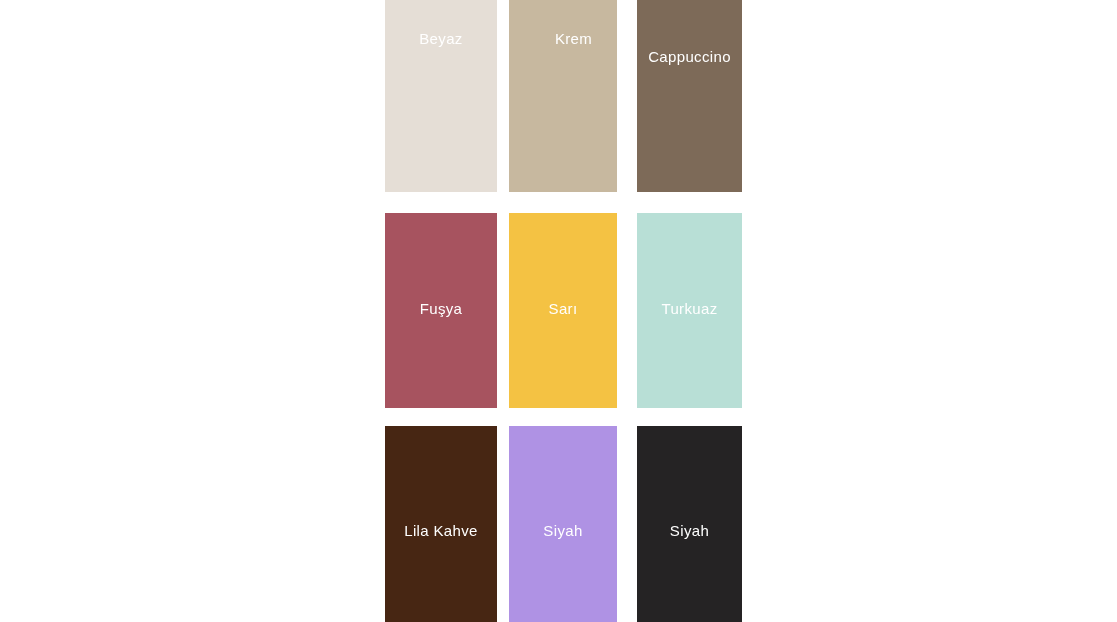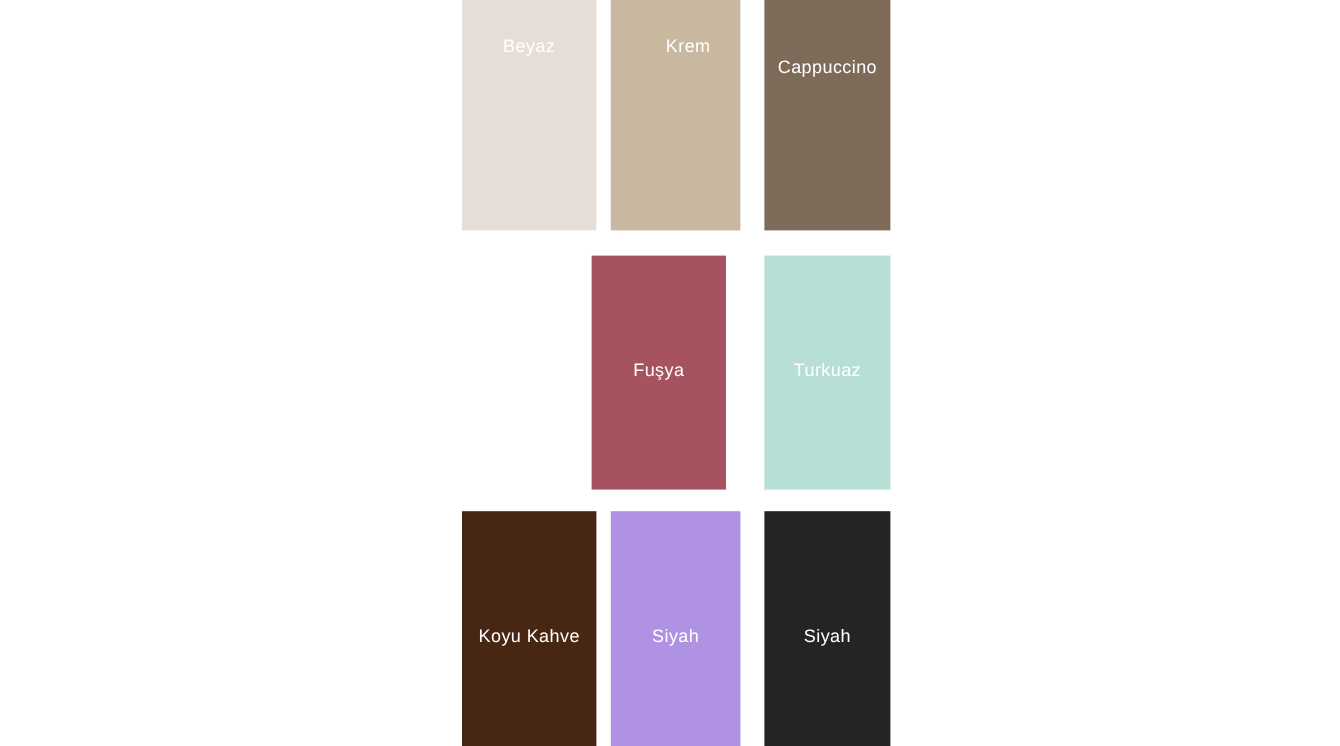--- a/index.html
+++ b/index.html
@@ -24,21 +24,21 @@
     width: 357px;
   }
 
   .palette-row {
     display: flex;
     align-items: stretch;
     width: 100%;
   }
 
   .palette-row.row-1 { height: 254px; }
-  .palette-row.row-2 { height: 195px; justify-content: flex-end; }
+  .palette-row.row-2 { height: 195px; }
   .palette-row.row-3 { height: 260px; }
 
   .row-gap-1 { height: 21px; }
   .row-gap-2 { height: 18px; }
 
   .swatch {
     position: relative;
     display: flex;
     align-items: center;
     justify-content: center;
@@ -87,31 +87,34 @@
     </div>
   </div>
 
   <div class="row-gap-1"></div>
 
   <div class="palette-row row-2">
     <div class="swatch col-1" style="background-color: rgb(167, 83, 95);">
       <span class="swatch-label" style="color: rgb(255, 255, 255);">Fuşya</span>
     </div>
     <div class="gutter-a"></div>
+    <div class="swatch col-2" style="background-color: rgb(244, 194, 67);">
+      <span class="swatch-label" style="color: rgb(255, 255, 255);">Sarı</span>
+    </div>
     <div class="gutter-b"></div>
     <div class="swatch col-3" style="background-color: rgb(184, 223, 214);">
       <span class="swatch-label" style="color: rgb(255, 255, 255);">Turkuaz</span>
     </div>
   </div>
 
   <div class="row-gap-2"></div>
 
   <div class="palette-row row-3">
     <div class="swatch col-1" style="background-color: rgb(71, 38, 19);">
-      <span class="swatch-label" style="color: rgb(255, 255, 255);">Koyu Kahve</span>
+      <span class="swatch-label" style="color: rgb(255, 255, 255);">Lila Kahve</span>
     </div>
     <div class="gutter-a"></div>
     <div class="swatch col-2" style="background-color: rgb(175, 146, 228);">
       <span class="swatch-label" style="color: rgb(255, 255, 255);">Siyah</span>
     </div>
     <div class="gutter-b"></div>
     <div class="swatch col-3" style="background-color: rgb(37, 35, 36);">
       <span class="swatch-label" style="color: rgb(255, 255, 255);">Siyah</span>
     </div>
   </div>

